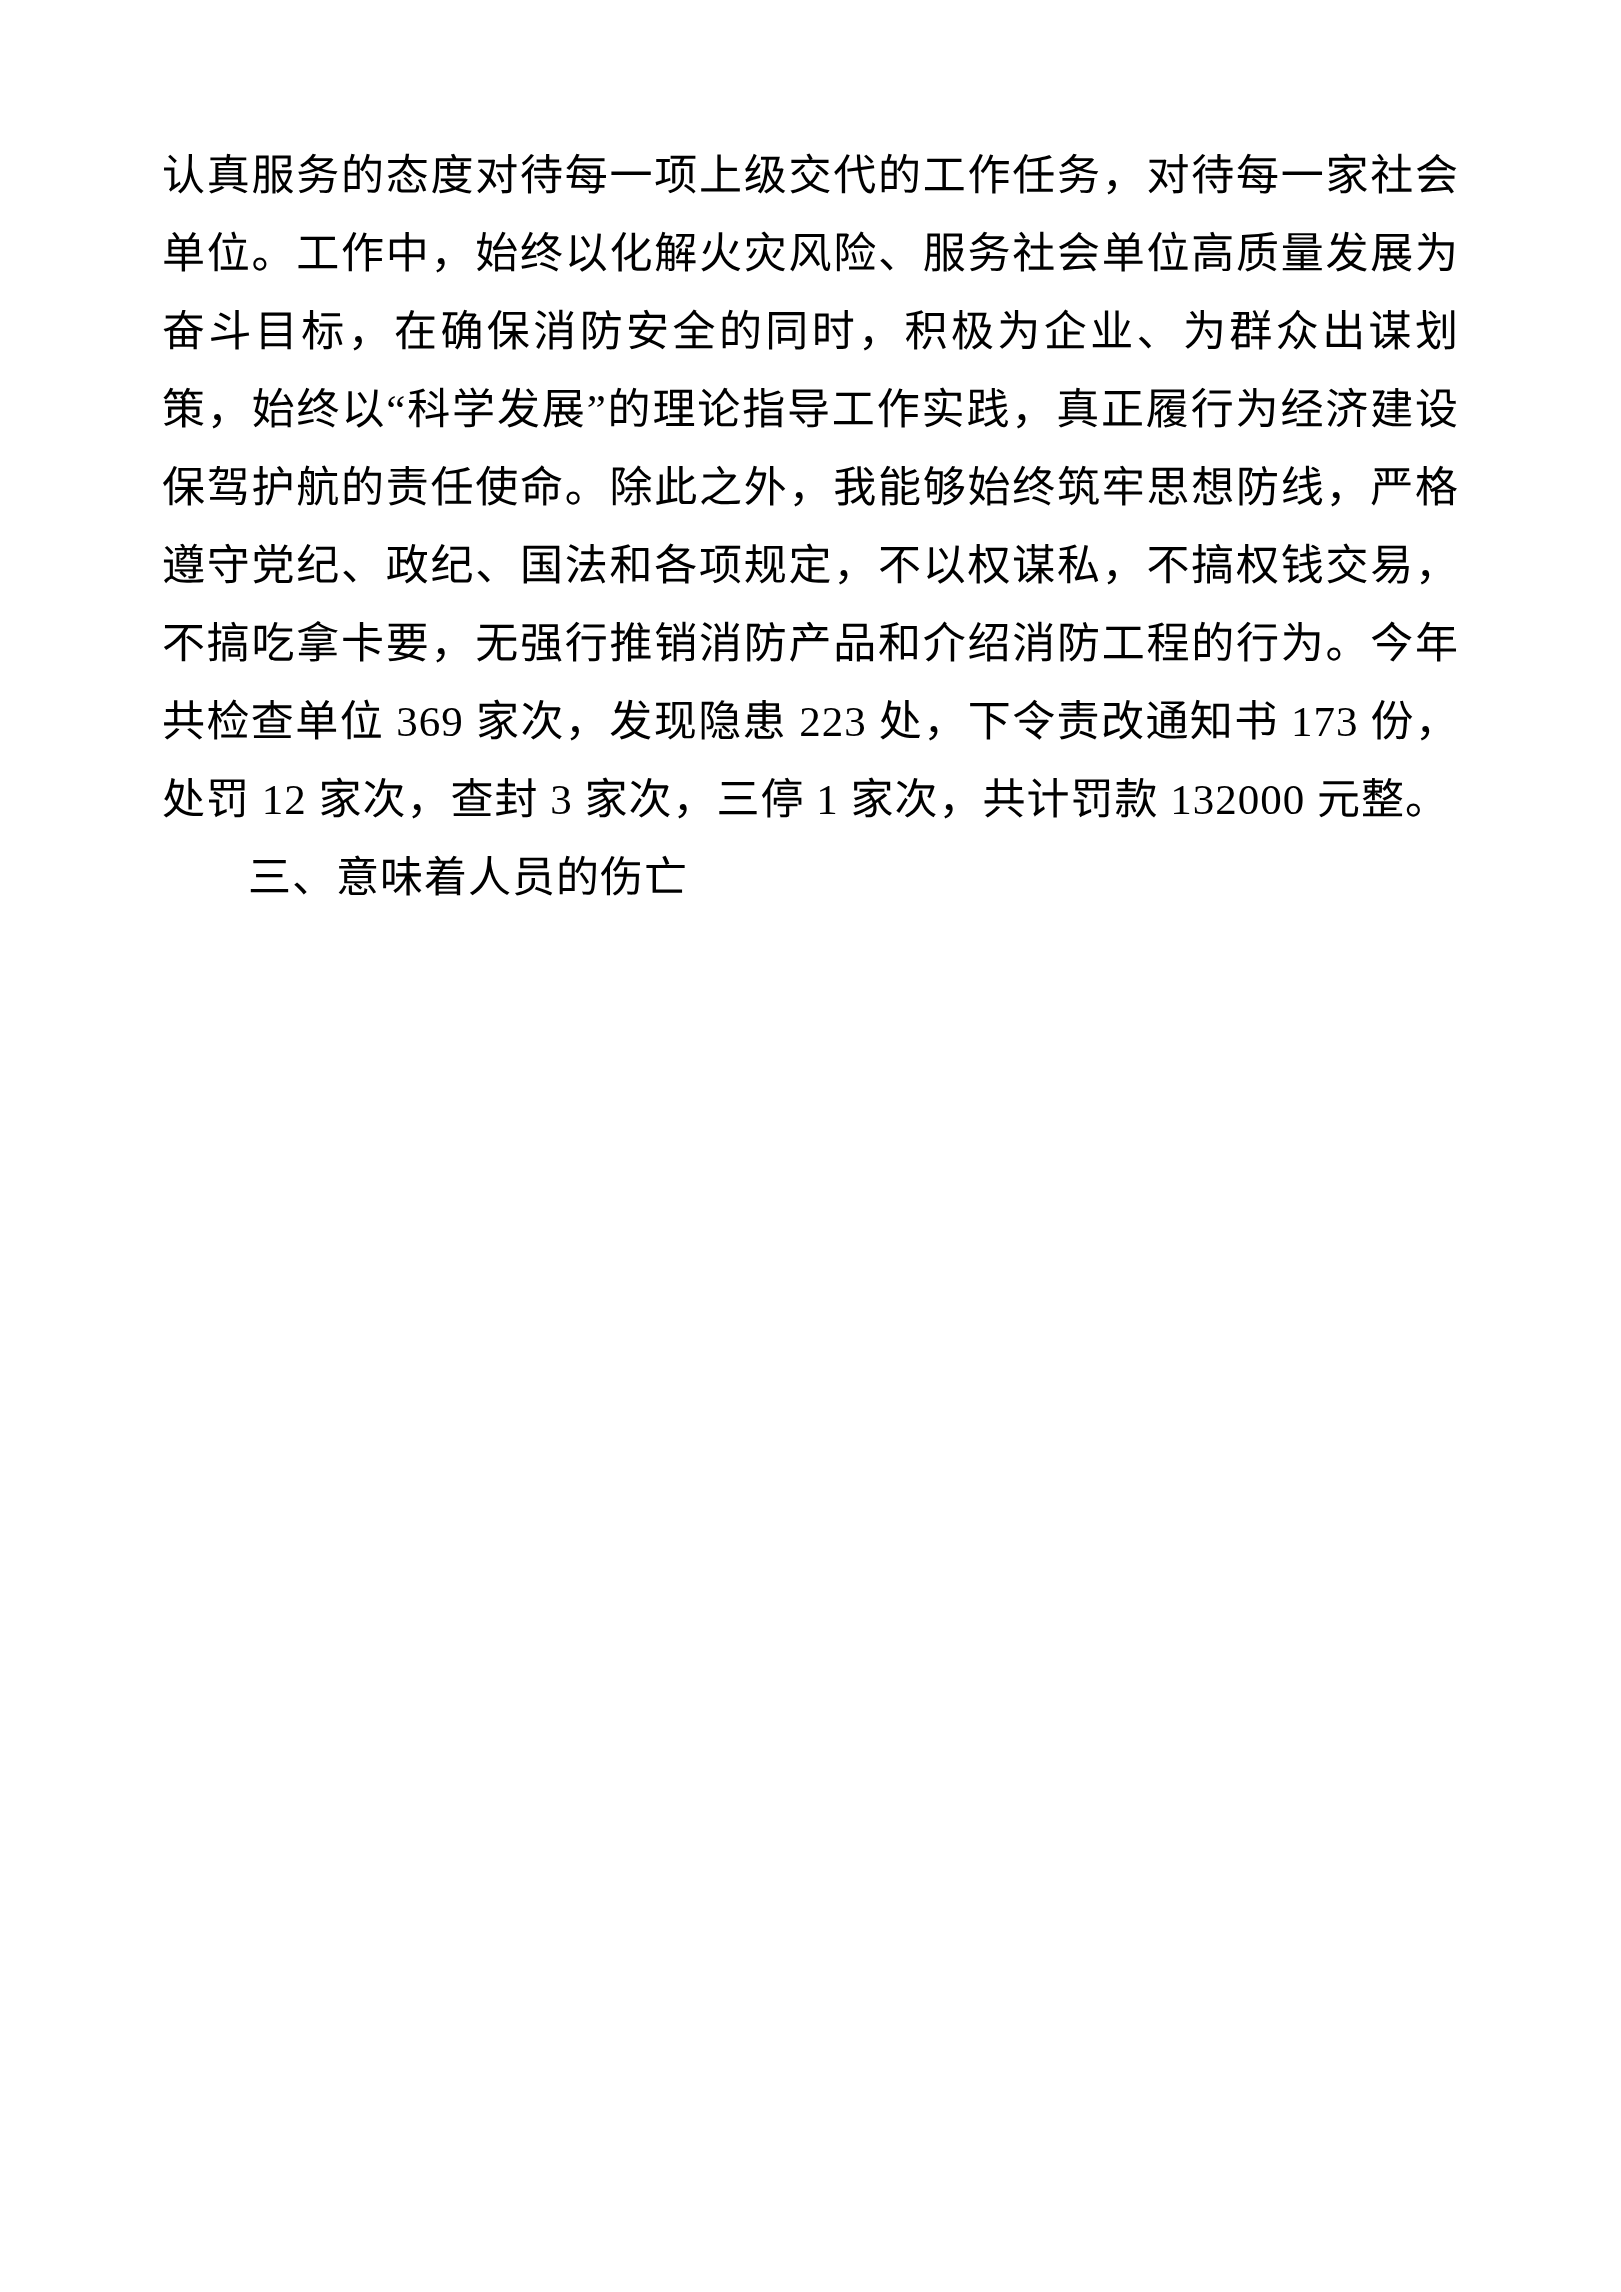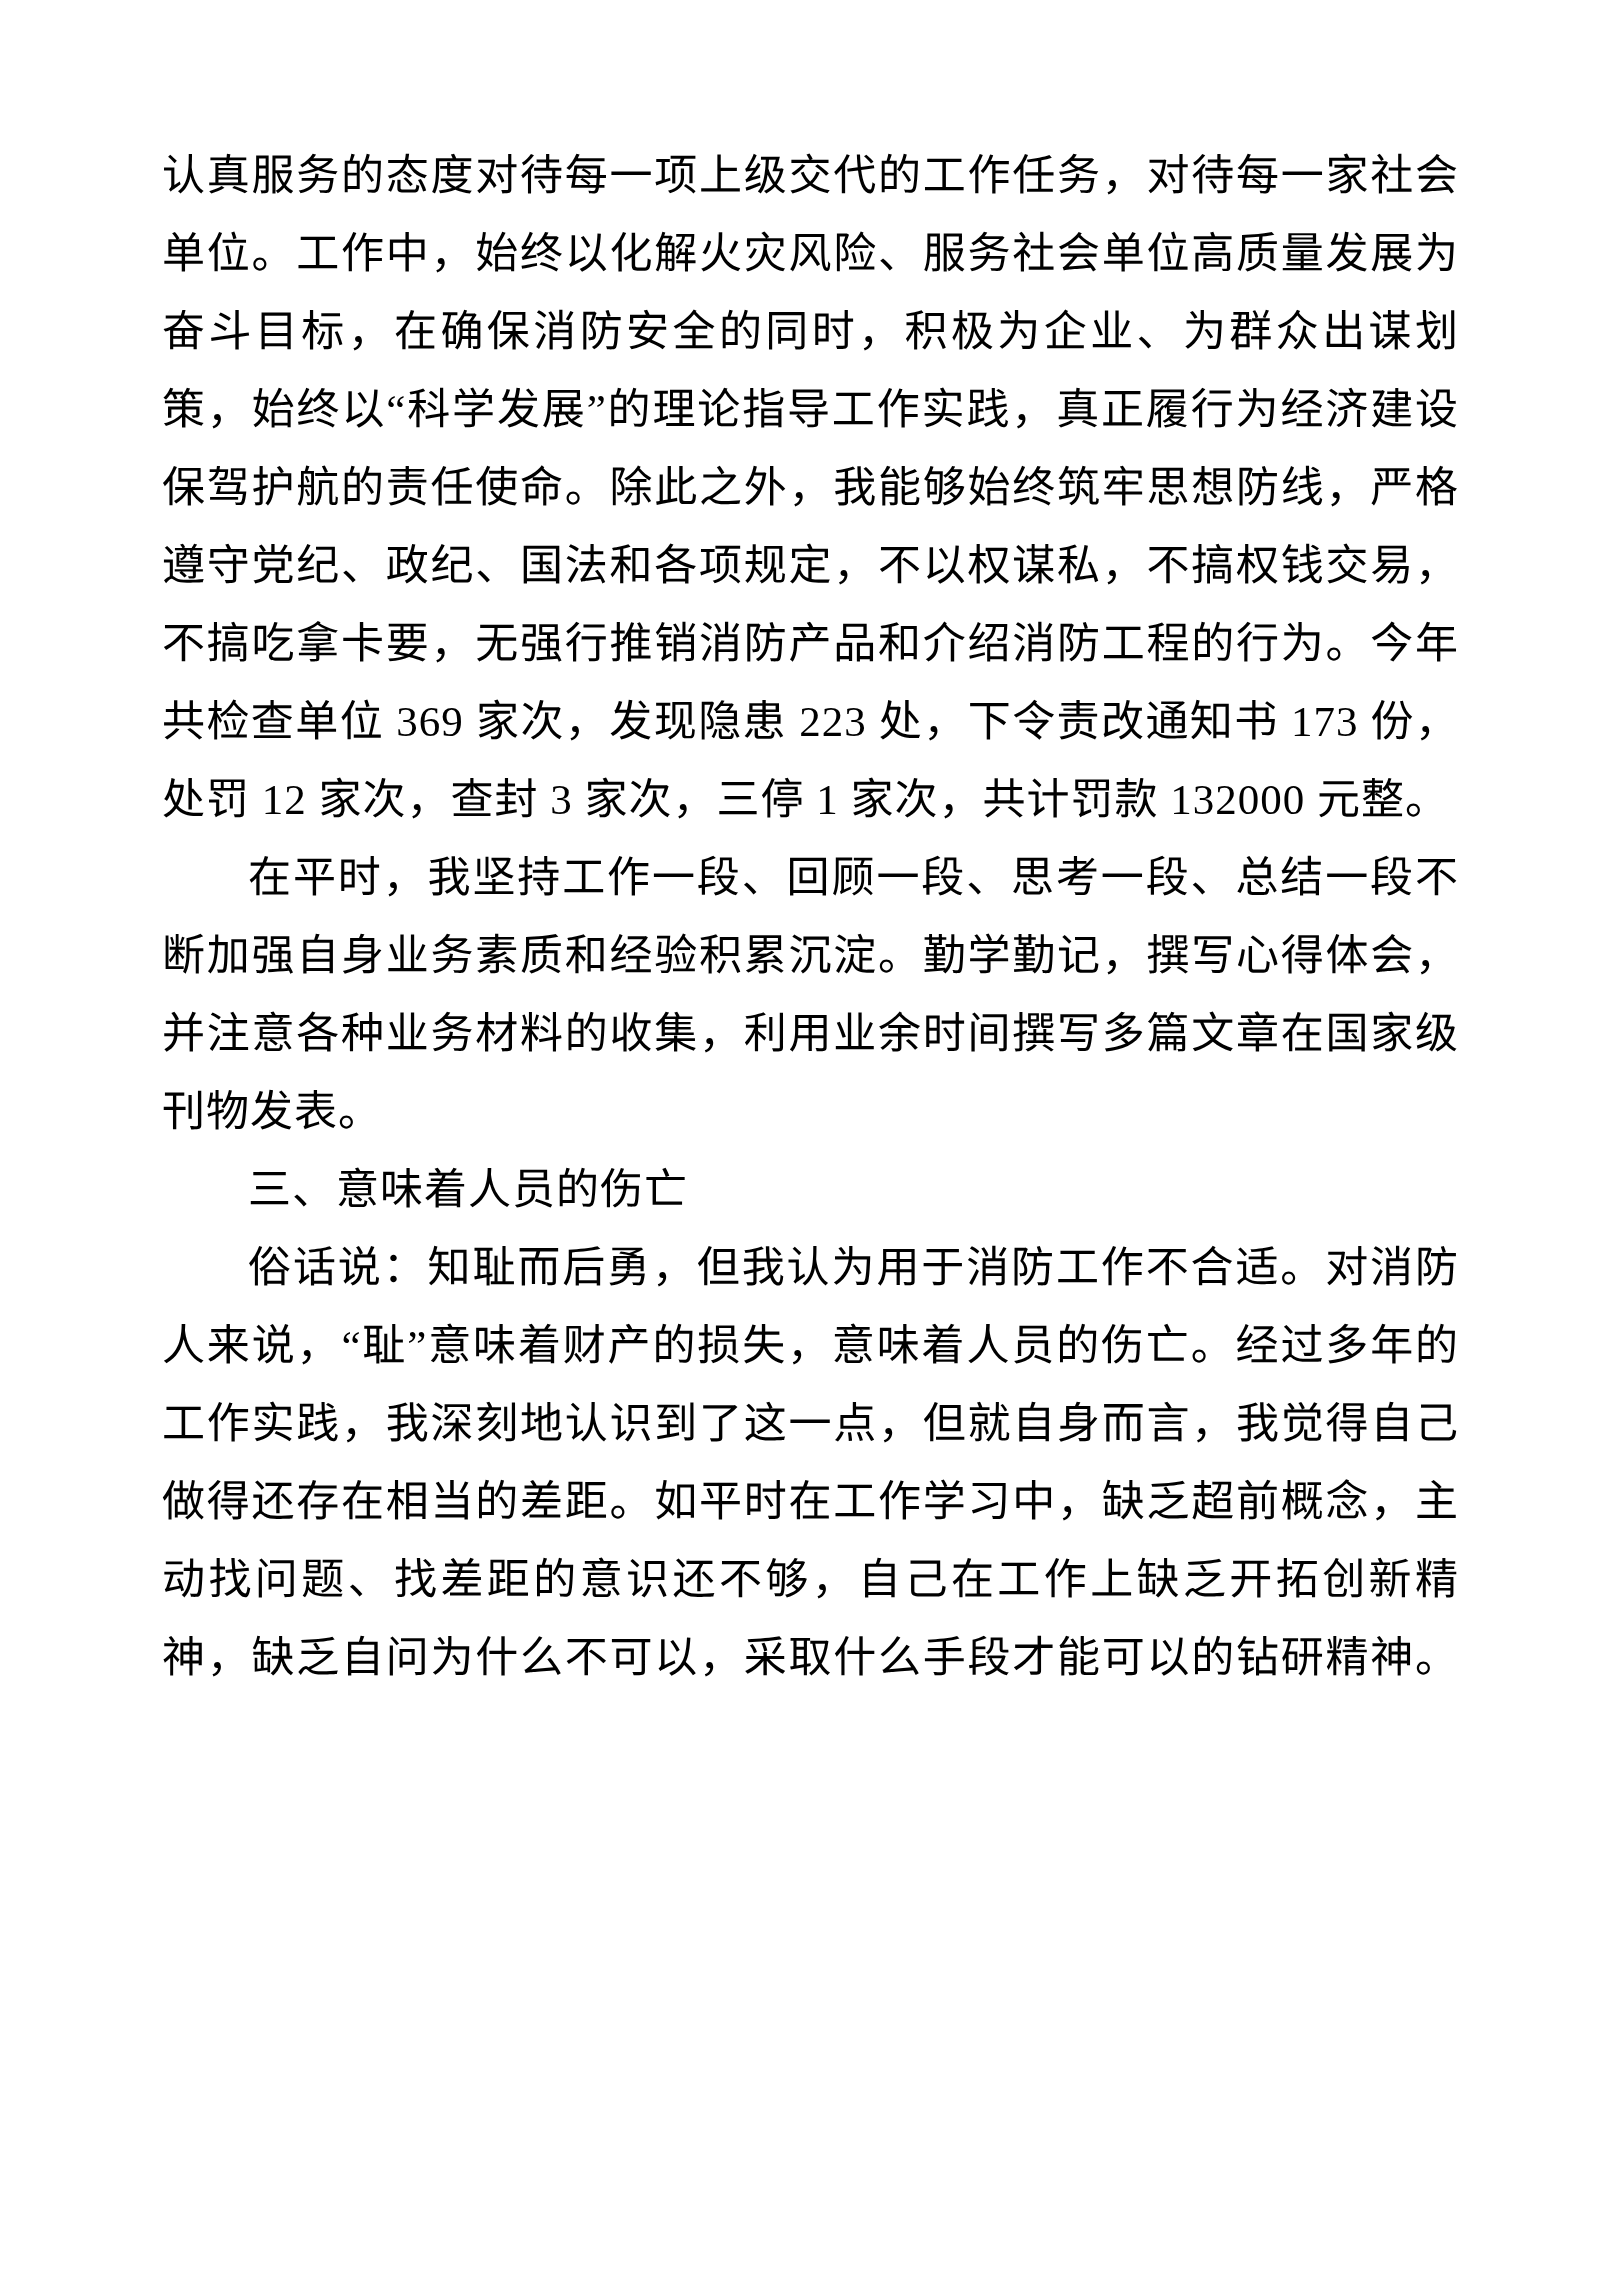--- a/index.html
+++ b/index.html
@@ -35,18 +35,16 @@
   .heading {
     font-weight: normal; 
   }
 </style>
 </head>
 <body>
 
 <div class="page">
   <div class="content">
     <p class="para">认真服务的态度对待每一项上级交代的工作任务，对待每一家社会单位。工作中，始终以化解火灾风险、服务社会单位高质量发展为奋斗目标，在确保消防安全的同时，积极为企业、为群众出谋划策，始终以“科学发展”的理论指导工作实践，真正履行为经济建设保驾护航的责任使命。除此之外，我能够始终筑牢思想防线，严格遵守党纪、政纪、国法和各项规定，不以权谋私，不搞权钱交易，不搞吃拿卡要，无强行推销消防产品和介绍消防工程的行为。今年共检查单位 369 家次，发现隐患 223 处，下令责改通知书 173 份，处罚 12 家次，查封 3 家次，三停 1 家次，共计罚款 132000 元整。</p>
-    <p class="para indent">在平时，我坚持工作一段、回顾一段、思考一段、总结一段不断加强自身业务素质和经验积累沉淀。勤学勤记，撰写心得体会，并注意各种业务材料的收集，利用业余时间撰写多篇文章在国家级刊物发表。</p>
     <p class="para indent heading">三、意味着人员的伤亡</p>
-    <p class="para indent">俗话说：知耻而后勇，但我认为用于消防工作不合适。对消防人来说，“耻”意味着财产的损失，意味着人员的伤亡。经过多年的工作实践，我深刻地认识到了这一点，但就自身而言，我觉得自己做得还存在相当的差距。如平时在工作学习中，缺乏超前概念，主动找问题、找差距的意识还不够，自己在工作上缺乏开拓创新精神，缺乏自问为什么不可以，采取什么手段才能可以的钻研精神。此外，工作上有时存在忙乱现象，条理性和工作的方式方法还有待于进一步提高。</p>
   </div>
 </div>
 
 
 </body></html>

